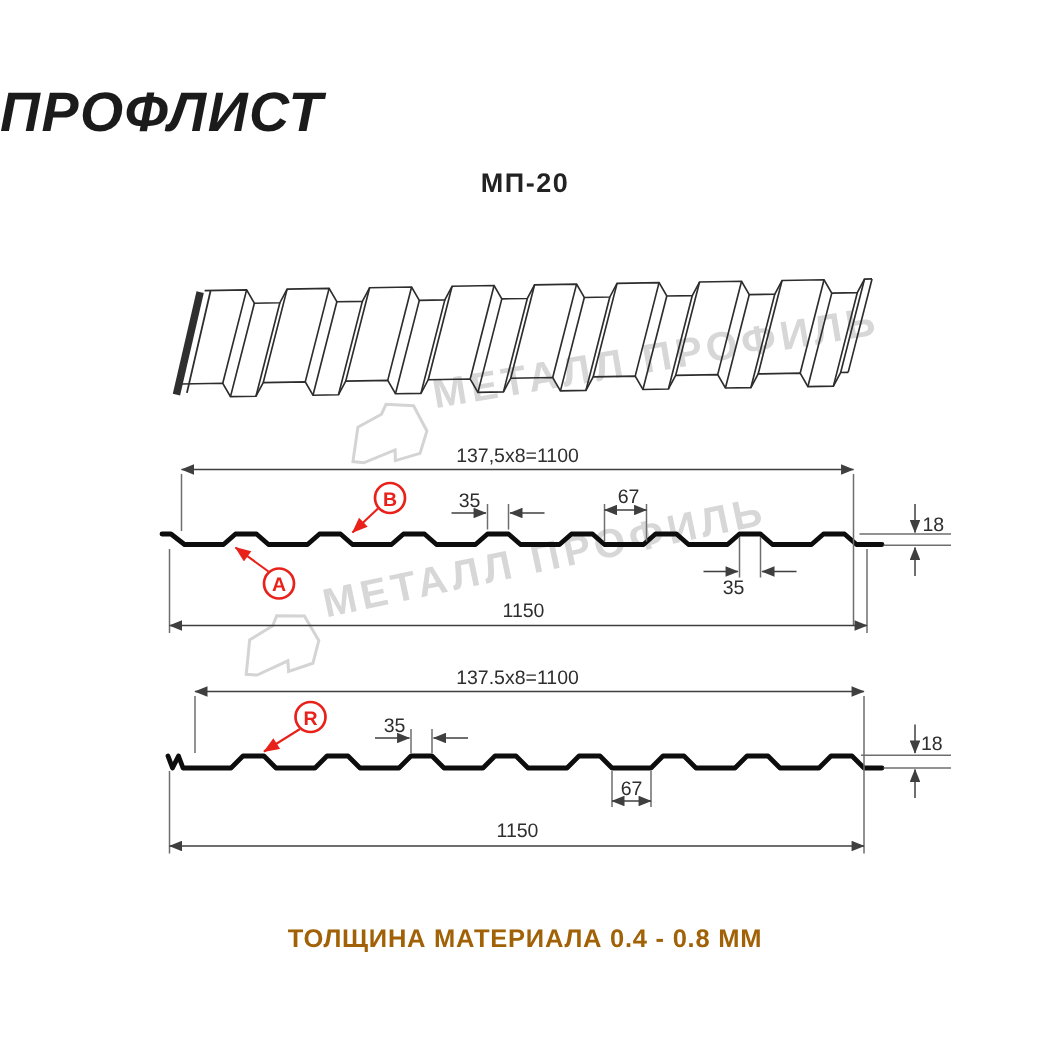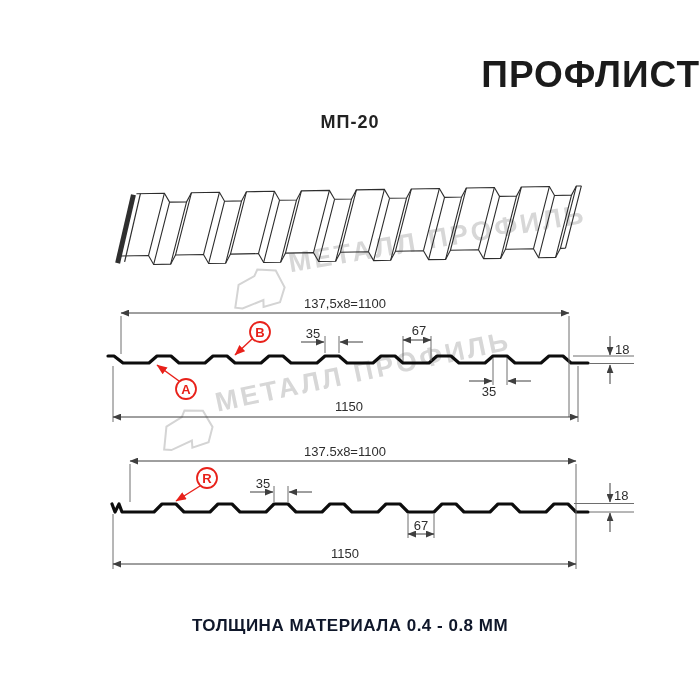--- a/index.html
+++ b/index.html
@@ -1,23 +1,23 @@
 <!DOCTYPE html>
 <html><head>
 <meta charset="utf-8">
 <style>
   html,body{margin:0;padding:0;}
   body{width:700px;height:700px;background:#ffffff;position:relative;overflow:hidden;
        font-family:"Liberation Sans", sans-serif;}
-  .title{position:absolute;left:0;top:54px;width:700px;text-align:right;
-         font-size:37px;font-weight:800;letter-spacing:1px;color:#1b1b1b;}
+  .title{position:absolute;left:0;top:54px;width:700px;text-align:left;
+         font-size:37px;font-weight:800;letter-spacing:1px;color:#1b1b1b;font-style:italic;}
   .subtitle{position:absolute;left:0;top:112px;width:700px;text-align:center;
          font-size:18px;font-weight:600;letter-spacing:1px;color:#222;}
   .footer{position:absolute;left:0;top:616px;width:700px;text-align:center;
-         font-size:17px;font-weight:600;letter-spacing:.5px;color:#0f172a;}
+         font-size:17px;font-weight:600;letter-spacing:.5px;color:#a16207;}
   svg{position:absolute;left:0;top:0;}
   .dim-text{font-size:13px;fill:#2e2e2e;font-weight:400;}
   .label-text{font-size:13px;fill:#e8211a;font-weight:700;}
   .wm-text{font-size:27px;font-weight:700;letter-spacing:3px;fill:#d7d7d7;}
   .thin{stroke:#3f3f3f;stroke-width:1;fill:none;}
   .ext{stroke:#6e6e6e;stroke-width:1;fill:none;}
   .profile{stroke:#0d0d0d;stroke-width:3.2;fill:none;stroke-linejoin:round;stroke-linecap:round;}
   .sheet-line{stroke:#2d2d2d;stroke-width:1.1;fill:none;}
   .red-line{stroke:#e8211a;stroke-width:1.4;fill:none;}
   .red-circle{stroke:#e8211a;stroke-width:1.8;fill:none;}

